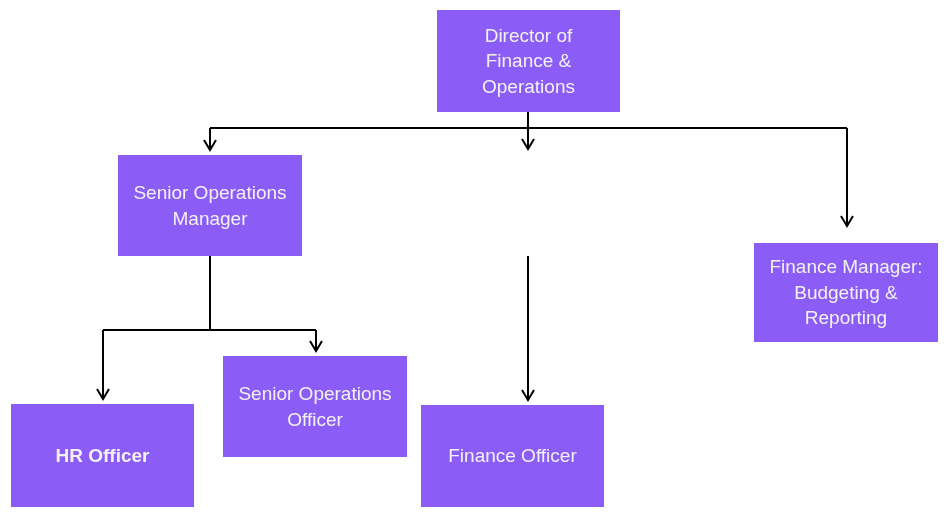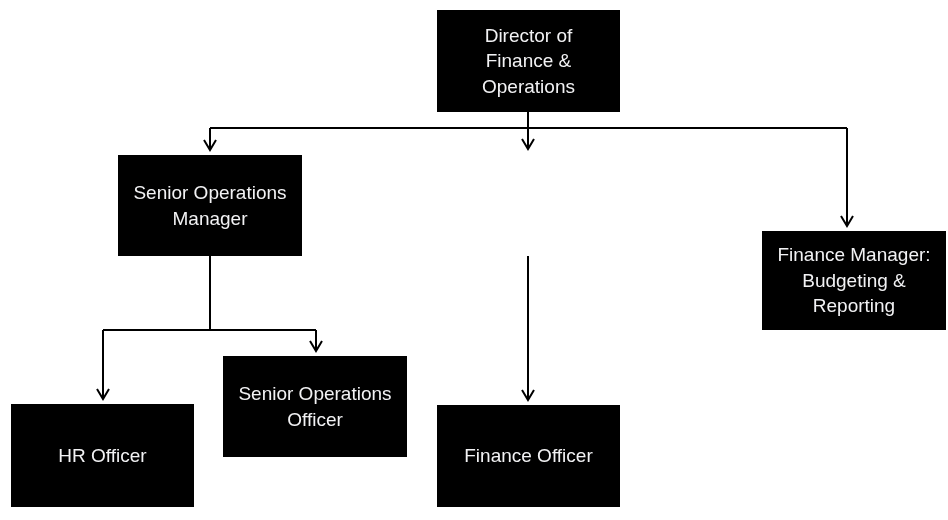--- a/index.html
+++ b/index.html
@@ -17,39 +17,39 @@
   }
   .connector-layer {
     position: absolute;
     left: 0;
     top: 0;
     width: 948px;
     height: 520px;
   }
   .org-node {
     position: absolute;
-    background: #000000;
+    background: #8b5cf6;
     color: #F2F2F4;
     display: flex;
     align-items: center;
     justify-content: center;
     text-align: center;
     font-size: 19px;
     line-height: 1.35;
     white-space: pre-line;
     box-sizing: border-box;
     padding: 7px 6px;
   }
   .node-director   { left: 437px; top: 10px;  width: 183px; height: 102px; }
   .node-som        { left: 118px; top: 155px; width: 184px; height: 101px; }
   .node-sfm        { left: 437px; top: 154px; width: 183px; height: 102px; }
-  .node-fmbr       { left: 754px; top: 231px; width: 184px; height: 99px; margin-left: 8px;  }
-  .node-hr         { left: 11px;  top: 404px; width: 183px; height: 103px; }
+  .node-fmbr       { left: 754px; top: 243px; width: 184px; height: 99px;  }
+  .node-hr         { left: 11px;  top: 404px; width: 183px; height: 103px; font-weight: bold; }
   .node-soo        { left: 223px; top: 356px; width: 184px; height: 101px; }
-  .node-fo         { left: 437px; top: 405px; width: 183px; height: 102px; }
+  .node-fo         { left: 421px; top: 405px; width: 183px; height: 102px; }
   .connector-layer path, .connector-layer line {
     stroke: #000000;
     stroke-width: 2;
     fill: none;
   }
 </style>
 </head>
 <body>
 
 <div class="canvas">

